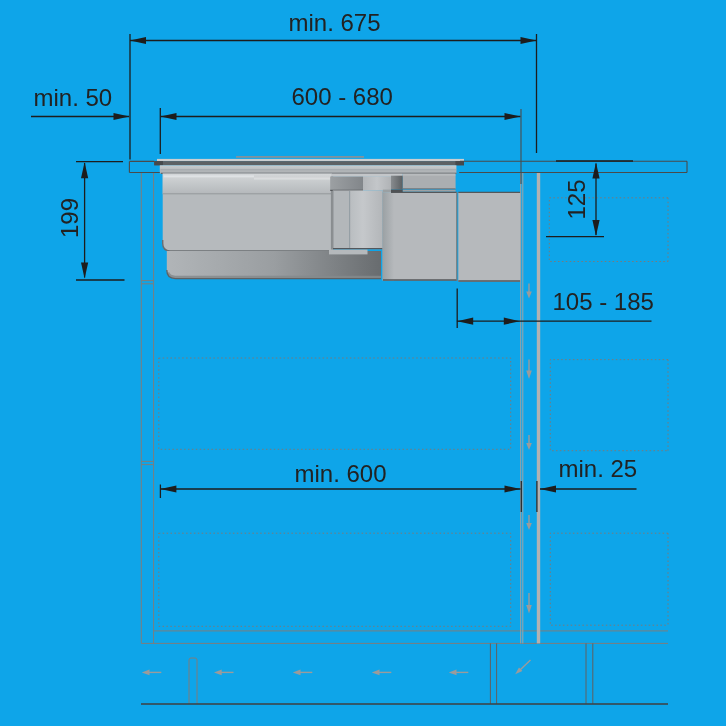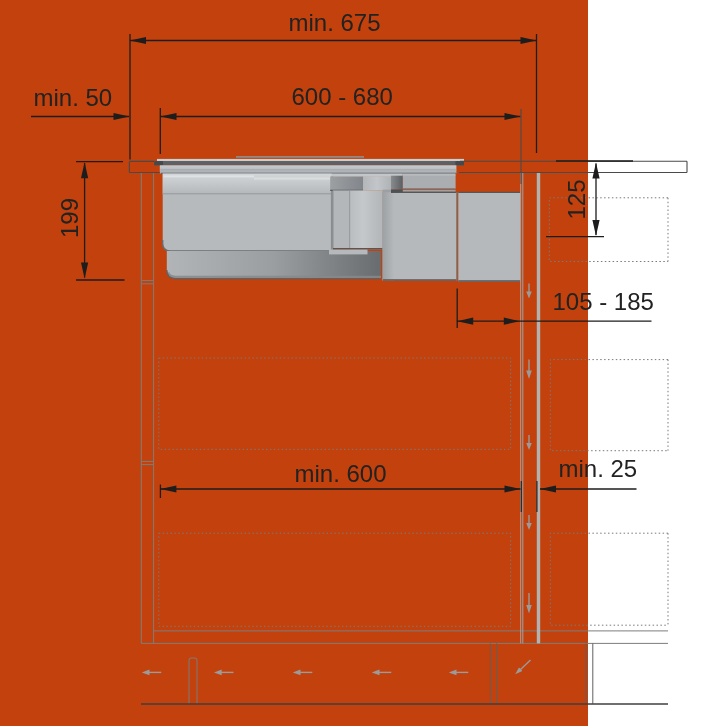--- a/index.html
+++ b/index.html
@@ -1,16 +1,16 @@
 <!DOCTYPE html>
 <html><head>
 <meta charset="utf-8">
 <style>
   html,body{margin:0;padding:0;background:#ffffff;}
-  #page{width:588px;height:726px;position:relative;background:#c2410c;
+  #page{width:726px;height:726px;position:relative;background:#0ea5e9;
         font-family:"Liberation Sans", sans-serif;}
   svg{display:block;}
   text{font-family:"Liberation Sans", sans-serif; fill:#222222;}
 </style>
 </head>
 <body>
 
 <div id="page">
 <svg width="726" height="726" viewBox="0 0 726 726">
 

